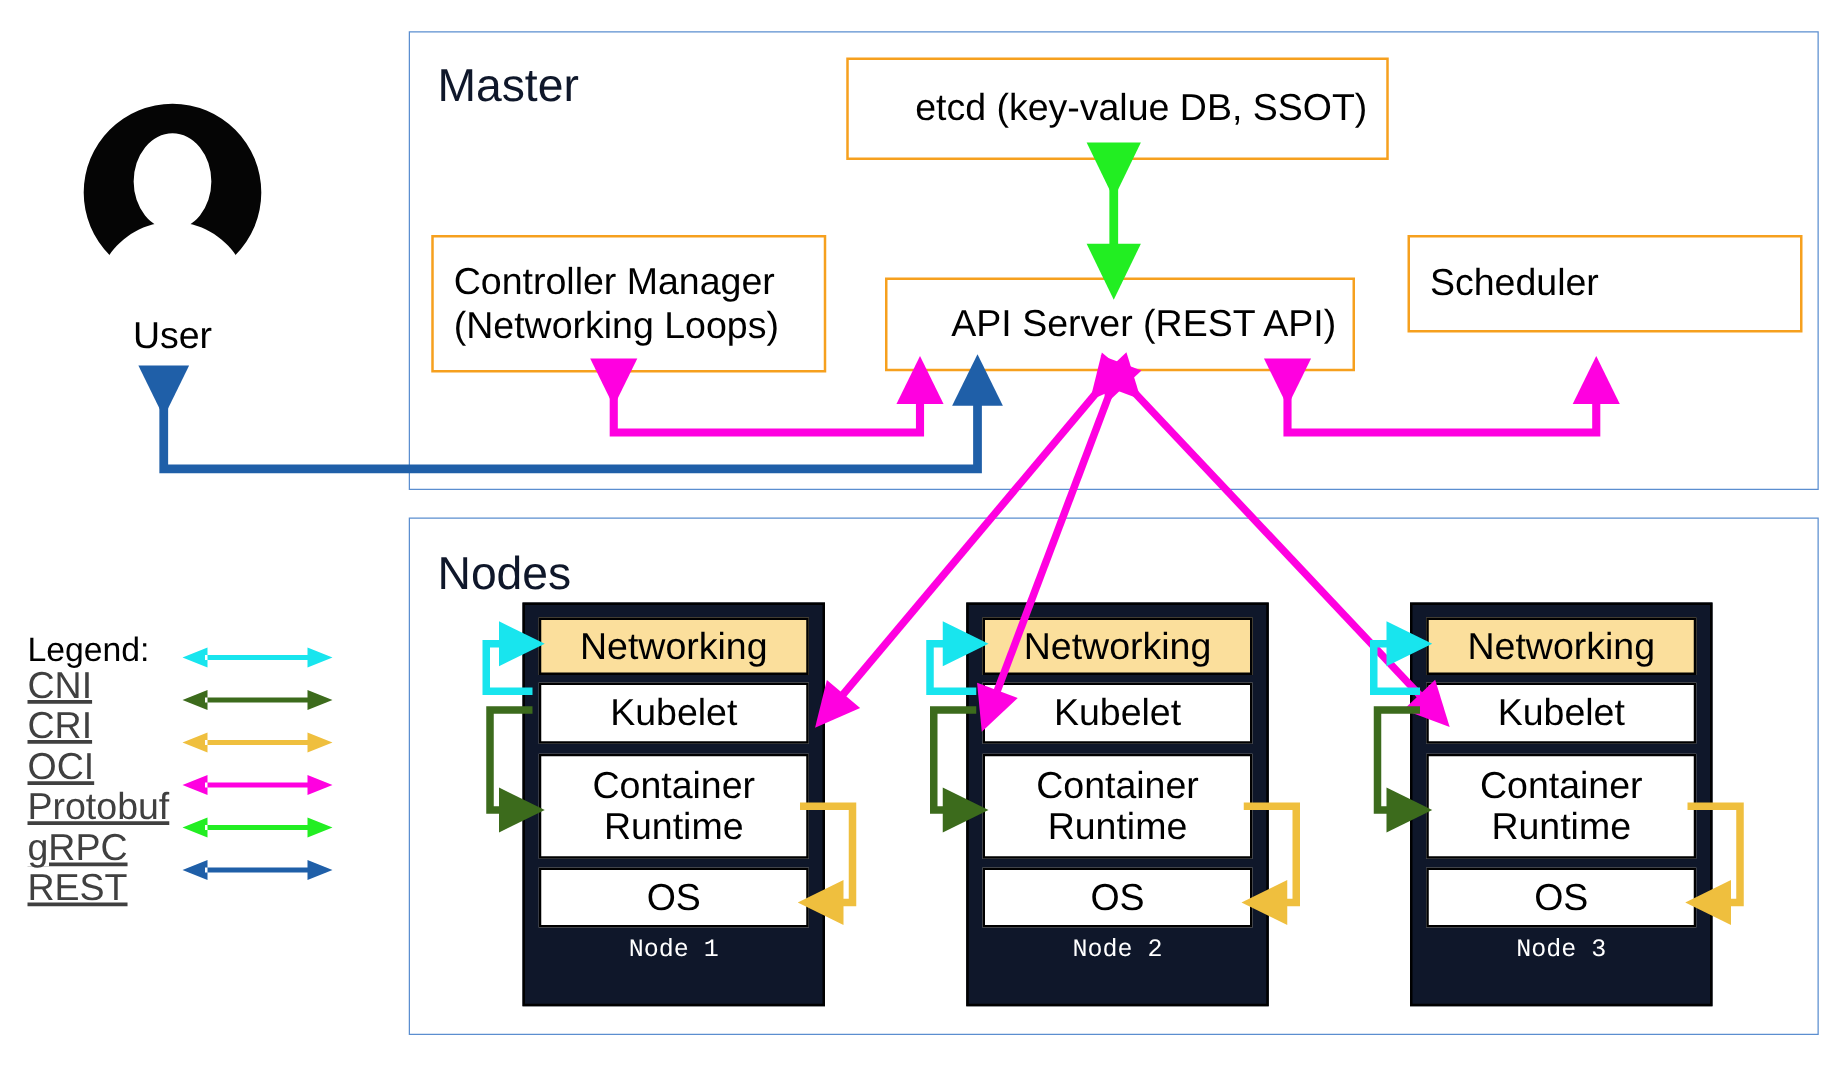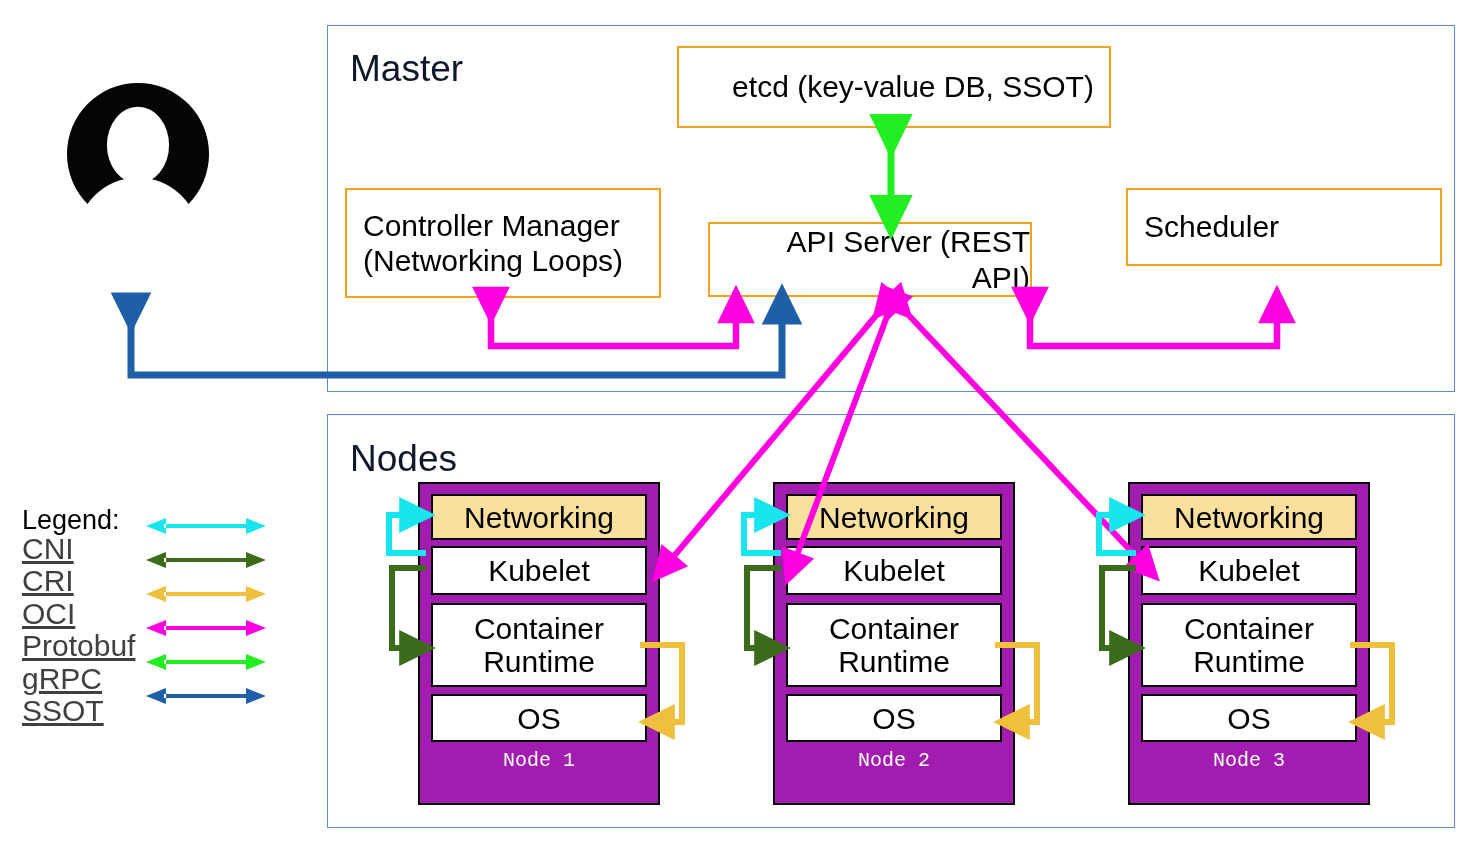--- a/index.html
+++ b/index.html
@@ -34,35 +34,35 @@
   }
 
   
   .orange-box {
     border: 2.4px solid #f6a01e;
     background: #ffffff;
     box-sizing: border-box;
     display: flex;
     align-items: center;
     justify-content: center;
-    text-align: right;
+    text-align: left;
     font-size: 30px;
     line-height: 1.17;
     color: #000;
     padding-left: 38px;
   }
   .orange-box.left-align {
     justify-content: flex-start;
     text-align: left;
     padding-left: 16px;
   }
 
   
   .node-box {
-    background: #a21caf;
+    background: #0f172a;
     border: 2.6px solid #000000;
     box-sizing: border-box;
   }
   .node-inner {
     background: #ffffff;
     border: 2.6px solid #000000;
     box-sizing: border-box;
     display: flex;
     align-items: center;
     justify-content: center;
@@ -124,36 +124,37 @@
 
 <div id="canvas">
 
   <div class="abs" style="left:64px; top:80px;">
     <svg class="user-icon" viewBox="0 0 100 100">
       <path d="M50 2 A48 48 0 1 0 50 98 A48 48 0 1 0 50 2 Z
                M50 18 A21 26 0 1 1 50 70 A21 26 0 1 1 50 18 Z" fill="#050505" fill-rule="evenodd"></path>
       <path d="M50 66 C28 66 13 82 9 99 L91 99 C87 82 72 66 50 66 Z" fill="#ffffff"></path>
     </svg>
   </div>
+  <div class="abs user-caption" style="left:38px; top:252px;">User</div>
 
   <div class="abs group-box" style="left:327px; top:25px; width:1128px; height:367px;"></div>
   <div class="abs group-title" style="left:350px; top:50px;">Master</div>
 
   <div class="abs orange-box" style="left:677px; top:46px; width:434px; height:82px;">
     <span>etcd (key-value DB, SSOT)</span>
   </div>
 
   <div class="abs orange-box left-align" style="left:345px; top:188px; width:316px; height:110px;">
     <div>
       <div>Controller Manager</div>
       <div>(Networking Loops)</div>
     </div>
   </div>
 
-  <div class="abs orange-box" style="left:708px; top:222px; width:324px; height:75px;">
+  <div class="abs orange-box" style="left:708px; top:222px; width:376px; height:75px;">
     <span>API Server (REST API)</span>
   </div>
 
   <div class="abs orange-box left-align" style="left:1126px; top:188px; width:316px; height:78px;">
     <div>
       <div>Scheduler</div>
     </div>
   </div>
 
   <div class="abs group-box" style="left:327px; top:414px; width:1128px; height:414px;"></div>
@@ -199,21 +200,21 @@
   </div>
 
   <div class="abs legend-title" style="left:22px; top:505px;">Legend:</div>
 
   <div class="abs" style="left:22px; top:533px;">
     <div class="legend-link">CNI</div>
     <div class="legend-link">CRI</div>
     <div class="legend-link">OCI</div>
     <div class="legend-link">Protobuf</div>
     <div class="legend-link">gRPC</div>
-    <div class="legend-link">SSOT</div>
+    <div class="legend-link">REST</div>
   </div>
 
   <div class="abs" style="left:144px; top:516px;">
     <svg class="legend-arrow" width="124" height="200" viewBox="0 0 124 200">
       <g>
         <path d="M22 18 L2 10 L22 2 Z M102 18 L122 10 L102 2 Z M20 12 L104 12 L104 8 L20 8 Z" fill="#18e5ee"></path>
       </g>
       <g transform="translate(0,34)">
         <path d="M22 18 L2 10 L22 2 Z M102 18 L122 10 L102 2 Z M20 12 L104 12 L104 8 L20 8 Z" fill="#3c6b1c"></path>
       </g>

